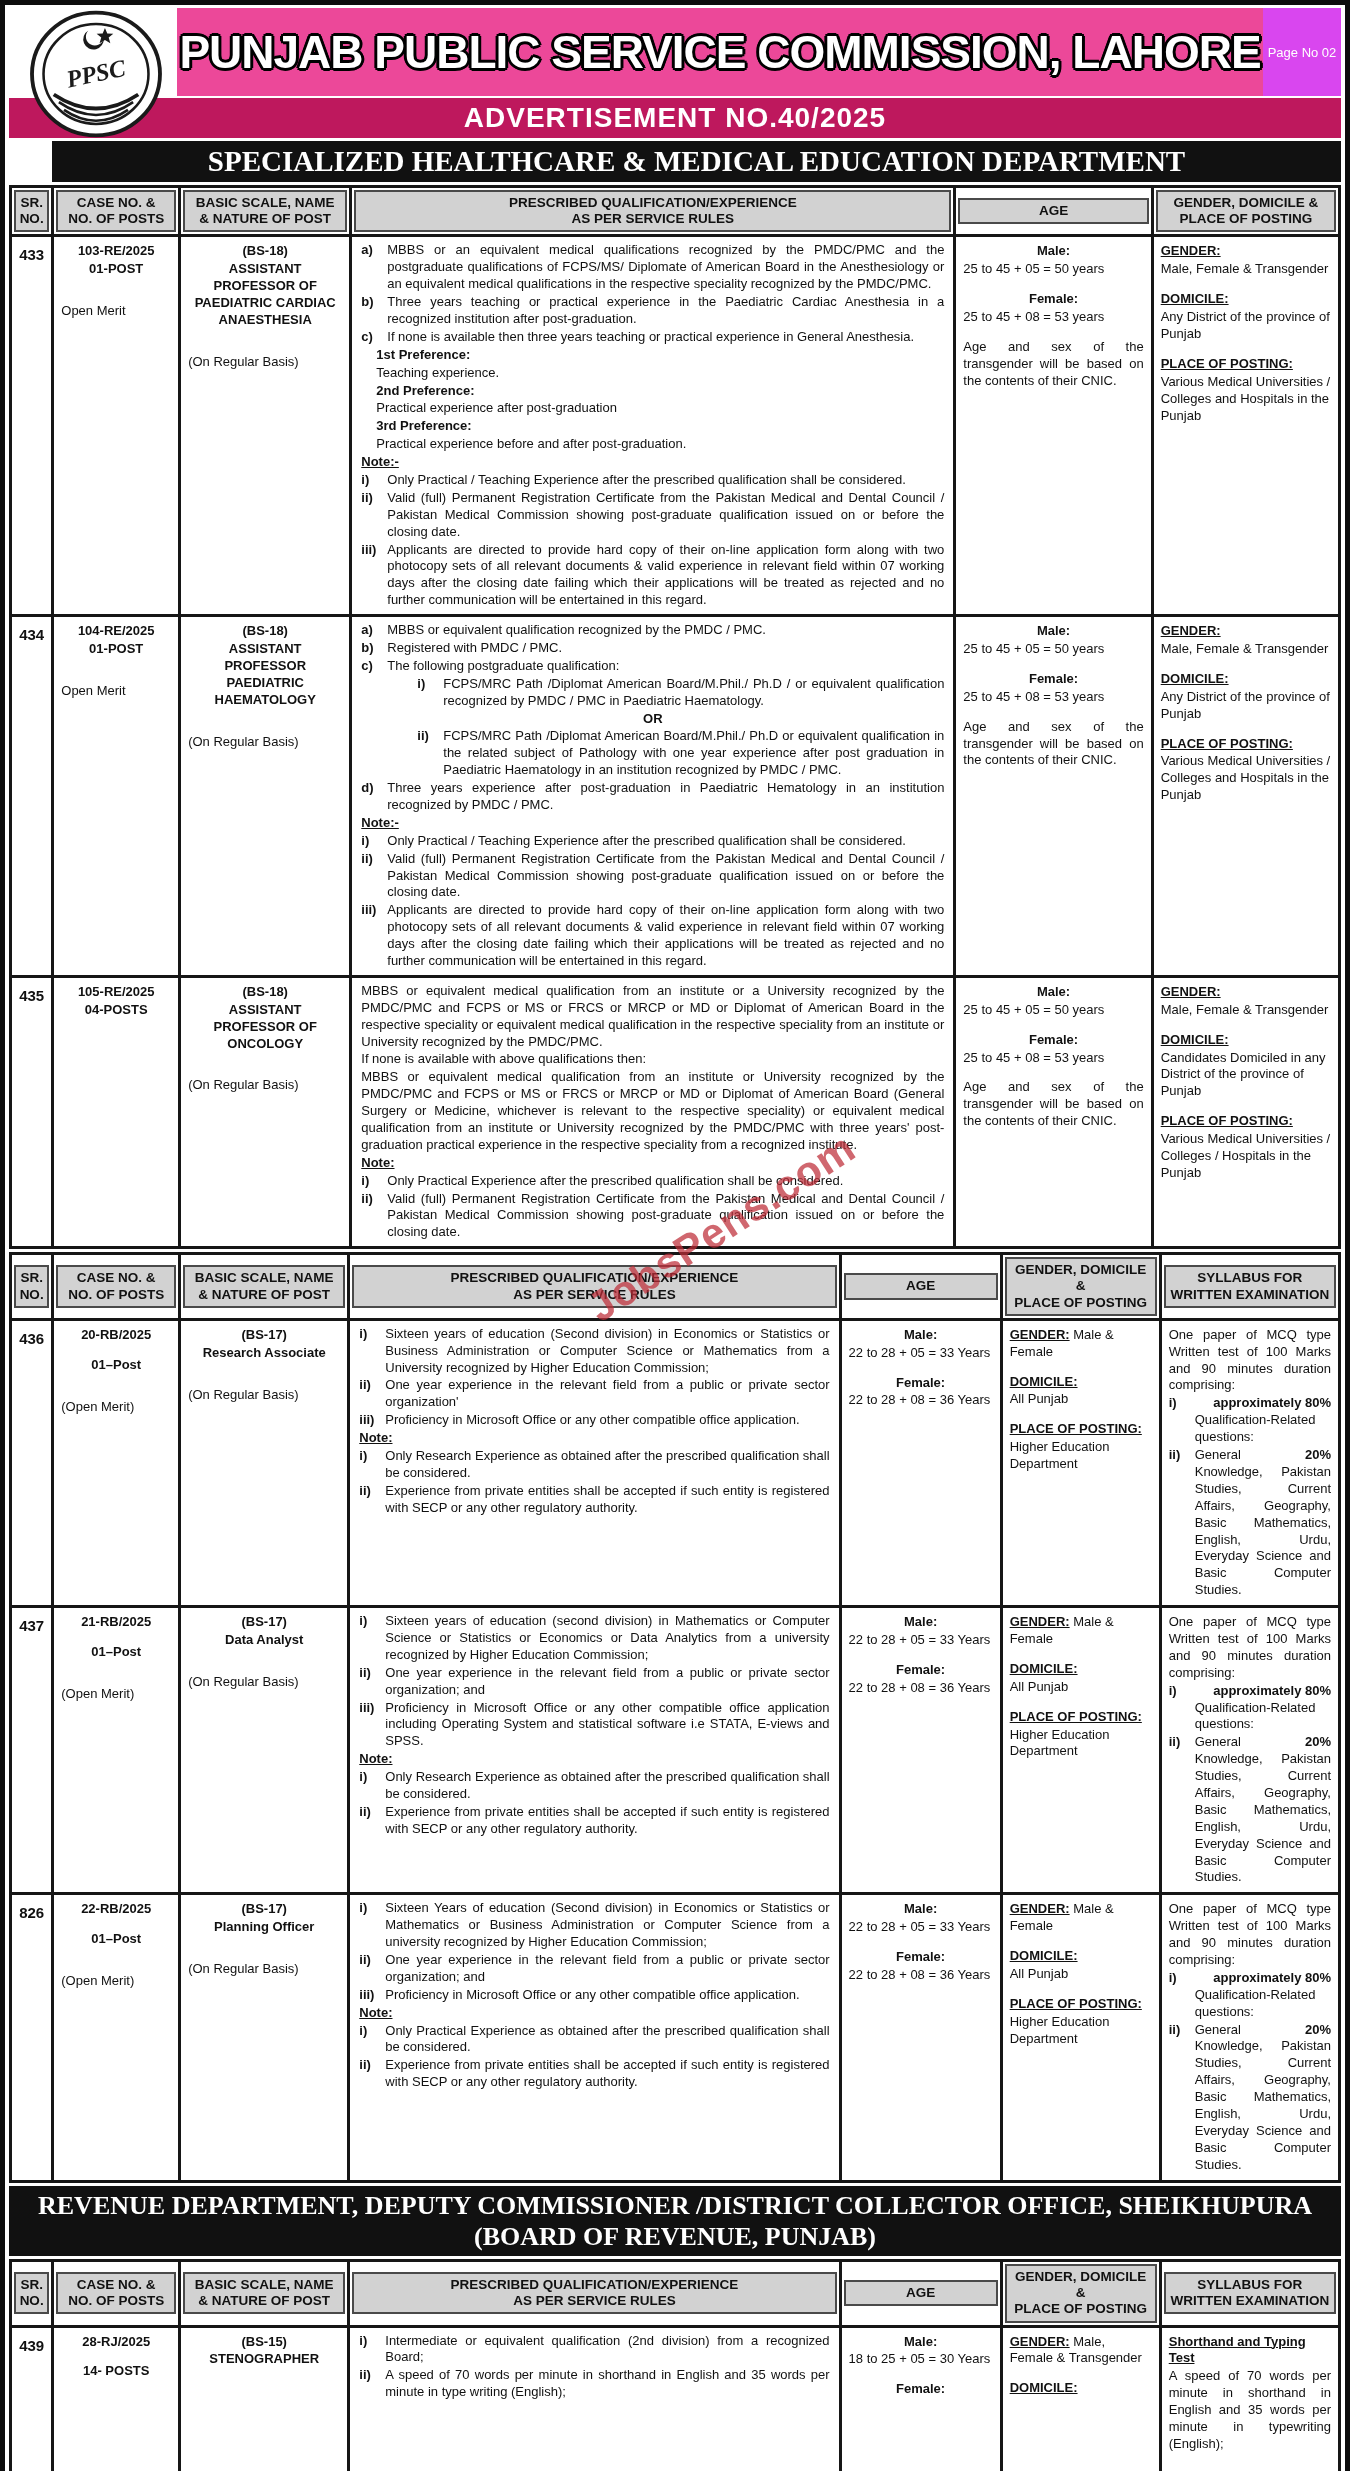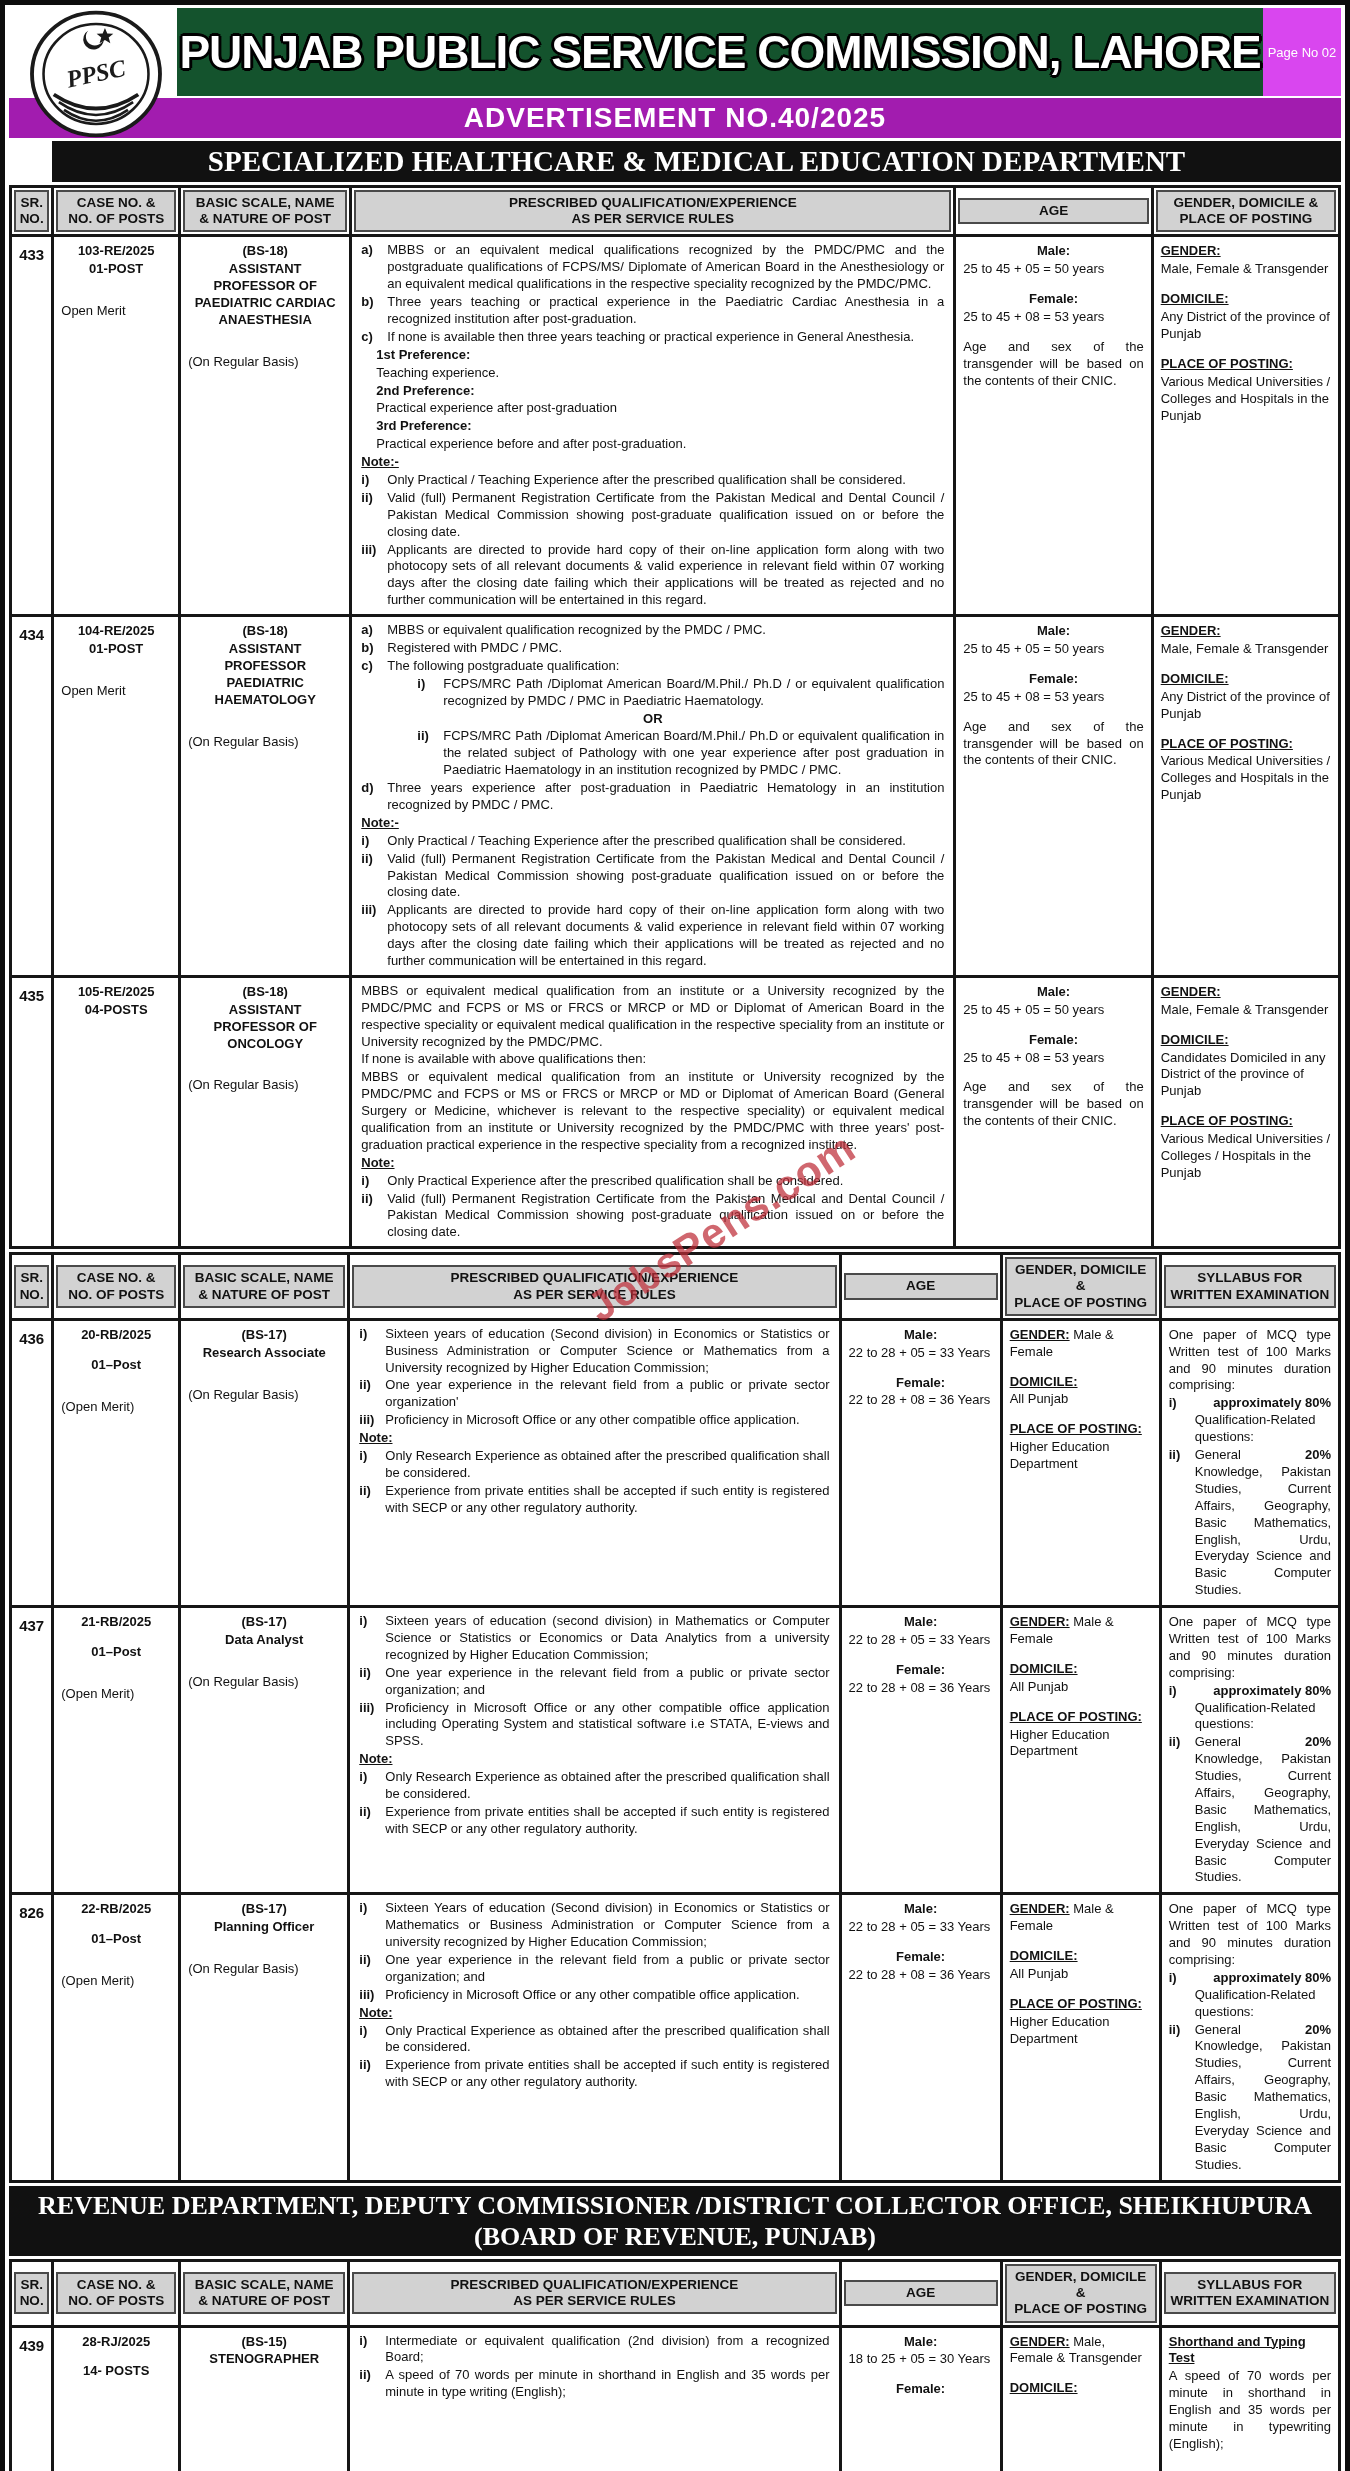--- a/index.html
+++ b/index.html
@@ -3,25 +3,25 @@
 <meta charset="utf-8">
 <style>
   html,body{margin:0;padding:0;background:#e8e8e8;}
   body{font-family:"Liberation Sans","DejaVu Sans",sans-serif;color:#111;}
   .page{position:relative;width:1350px;margin:0 auto;background:#fff;border:5px solid #0d0d0d;box-sizing:border-box;padding:3px 4px 4px 4px;}
 
   
   .hdr{position:relative;}
   .title-row{display:flex;height:88px;}
   .logo-space{width:168px;background:#fff;}
-  .title-band{flex:1;background:#14532d;display:flex;align-items:center;justify-content:center;}
+  .title-band{flex:1;background:#ec4899;display:flex;align-items:center;justify-content:center;}
   .big-title{font-weight:900;font-size:46px;letter-spacing:-1px;color:#fff;white-space:nowrap;
     text-shadow:-2px -2px 0 #000,2px -2px 0 #000,-2px 2px 0 #000,2px 2px 0 #000,0 3px 0 #000,3px 0 0 #000,-3px 0 0 #000,0 -3px 0 #000;}
   .pageno-band{width:78px;background:#d946ef;color:#fff;display:flex;align-items:center;justify-content:center;font-size:13px;text-align:center;}
-  .adv-band{height:40px;background:#a21caf;color:#fff;display:flex;align-items:center;justify-content:center;
+  .adv-band{height:40px;background:#be185d;color:#fff;display:flex;align-items:center;justify-content:center;
     font-size:28px;font-weight:bold;letter-spacing:1px;margin-top:2px;}
   .logo{position:absolute;left:12px;top:2px;width:150px;height:128px;z-index:5;}
 
   .secbar{background:#111;color:#fff;text-align:center;font-family:"Liberation Serif","DejaVu Serif",serif;
     font-weight:bold;margin-top:3px;padding:4px 0;}
   .secbar.s1{font-size:29px;margin-left:43px;}
   .secbar.s2{font-size:30px;}
   .secbar.s3{font-size:26px;line-height:1.2;white-space:pre-line;}
 
   

